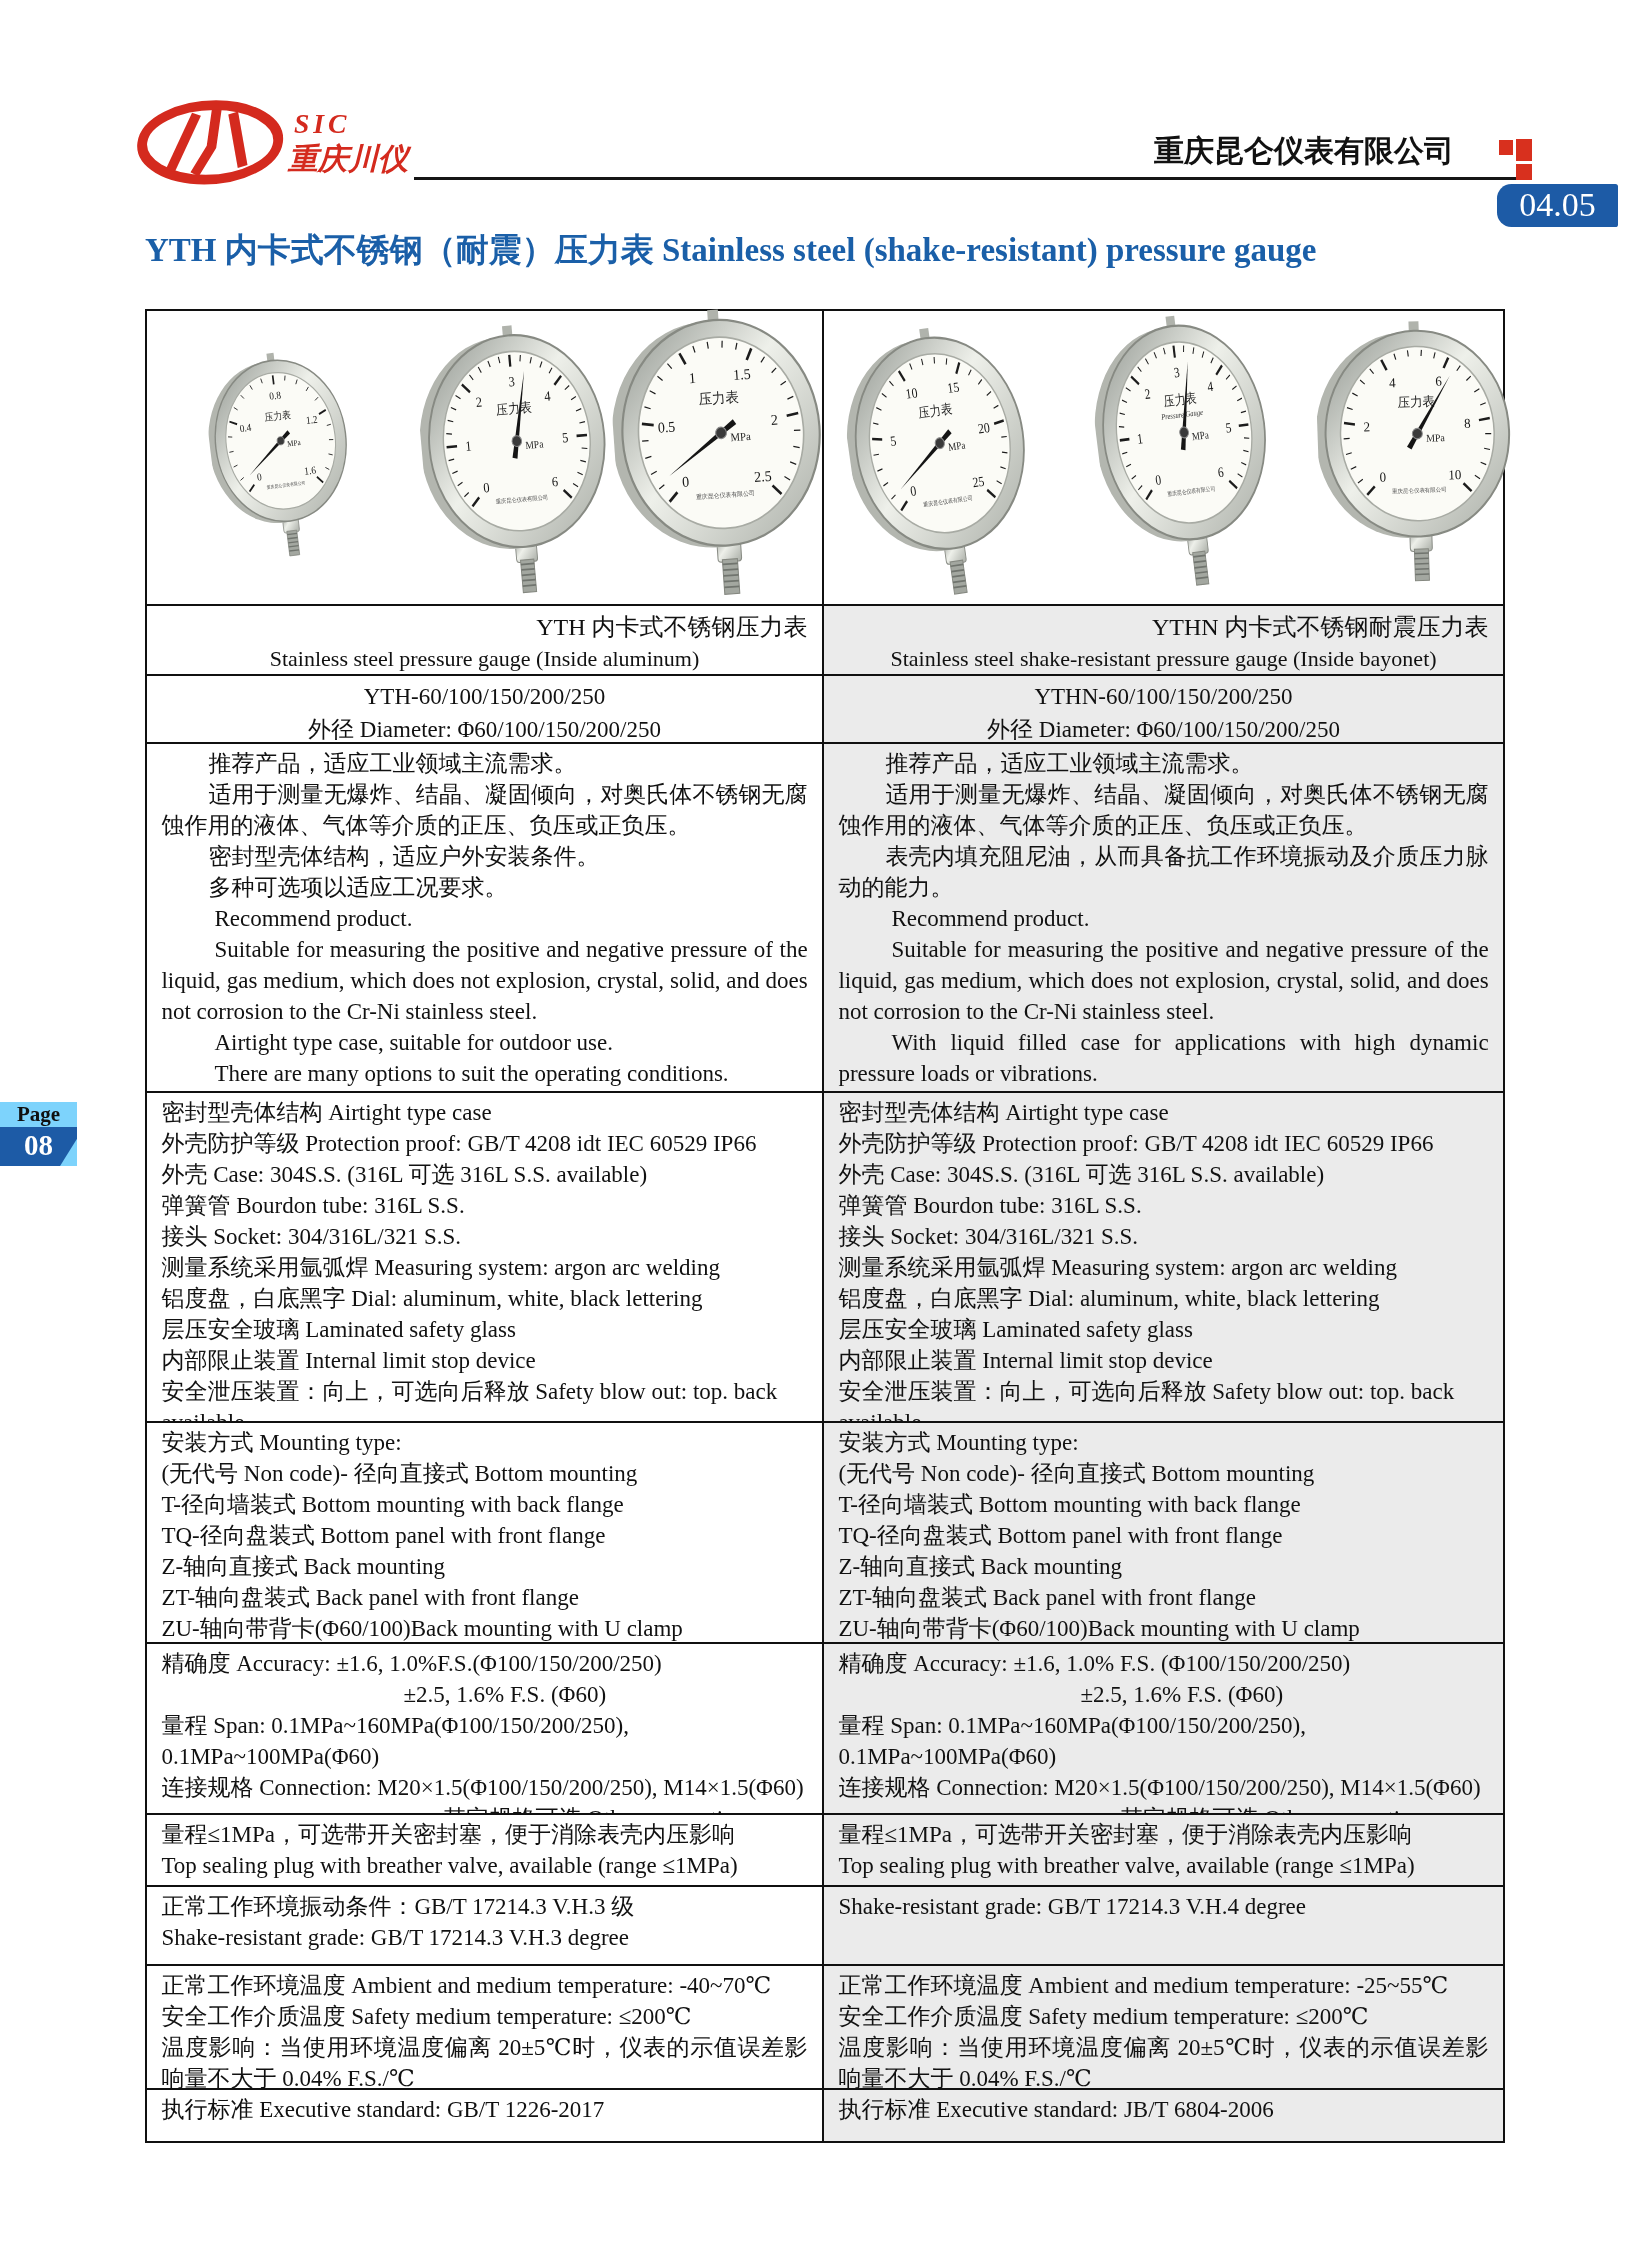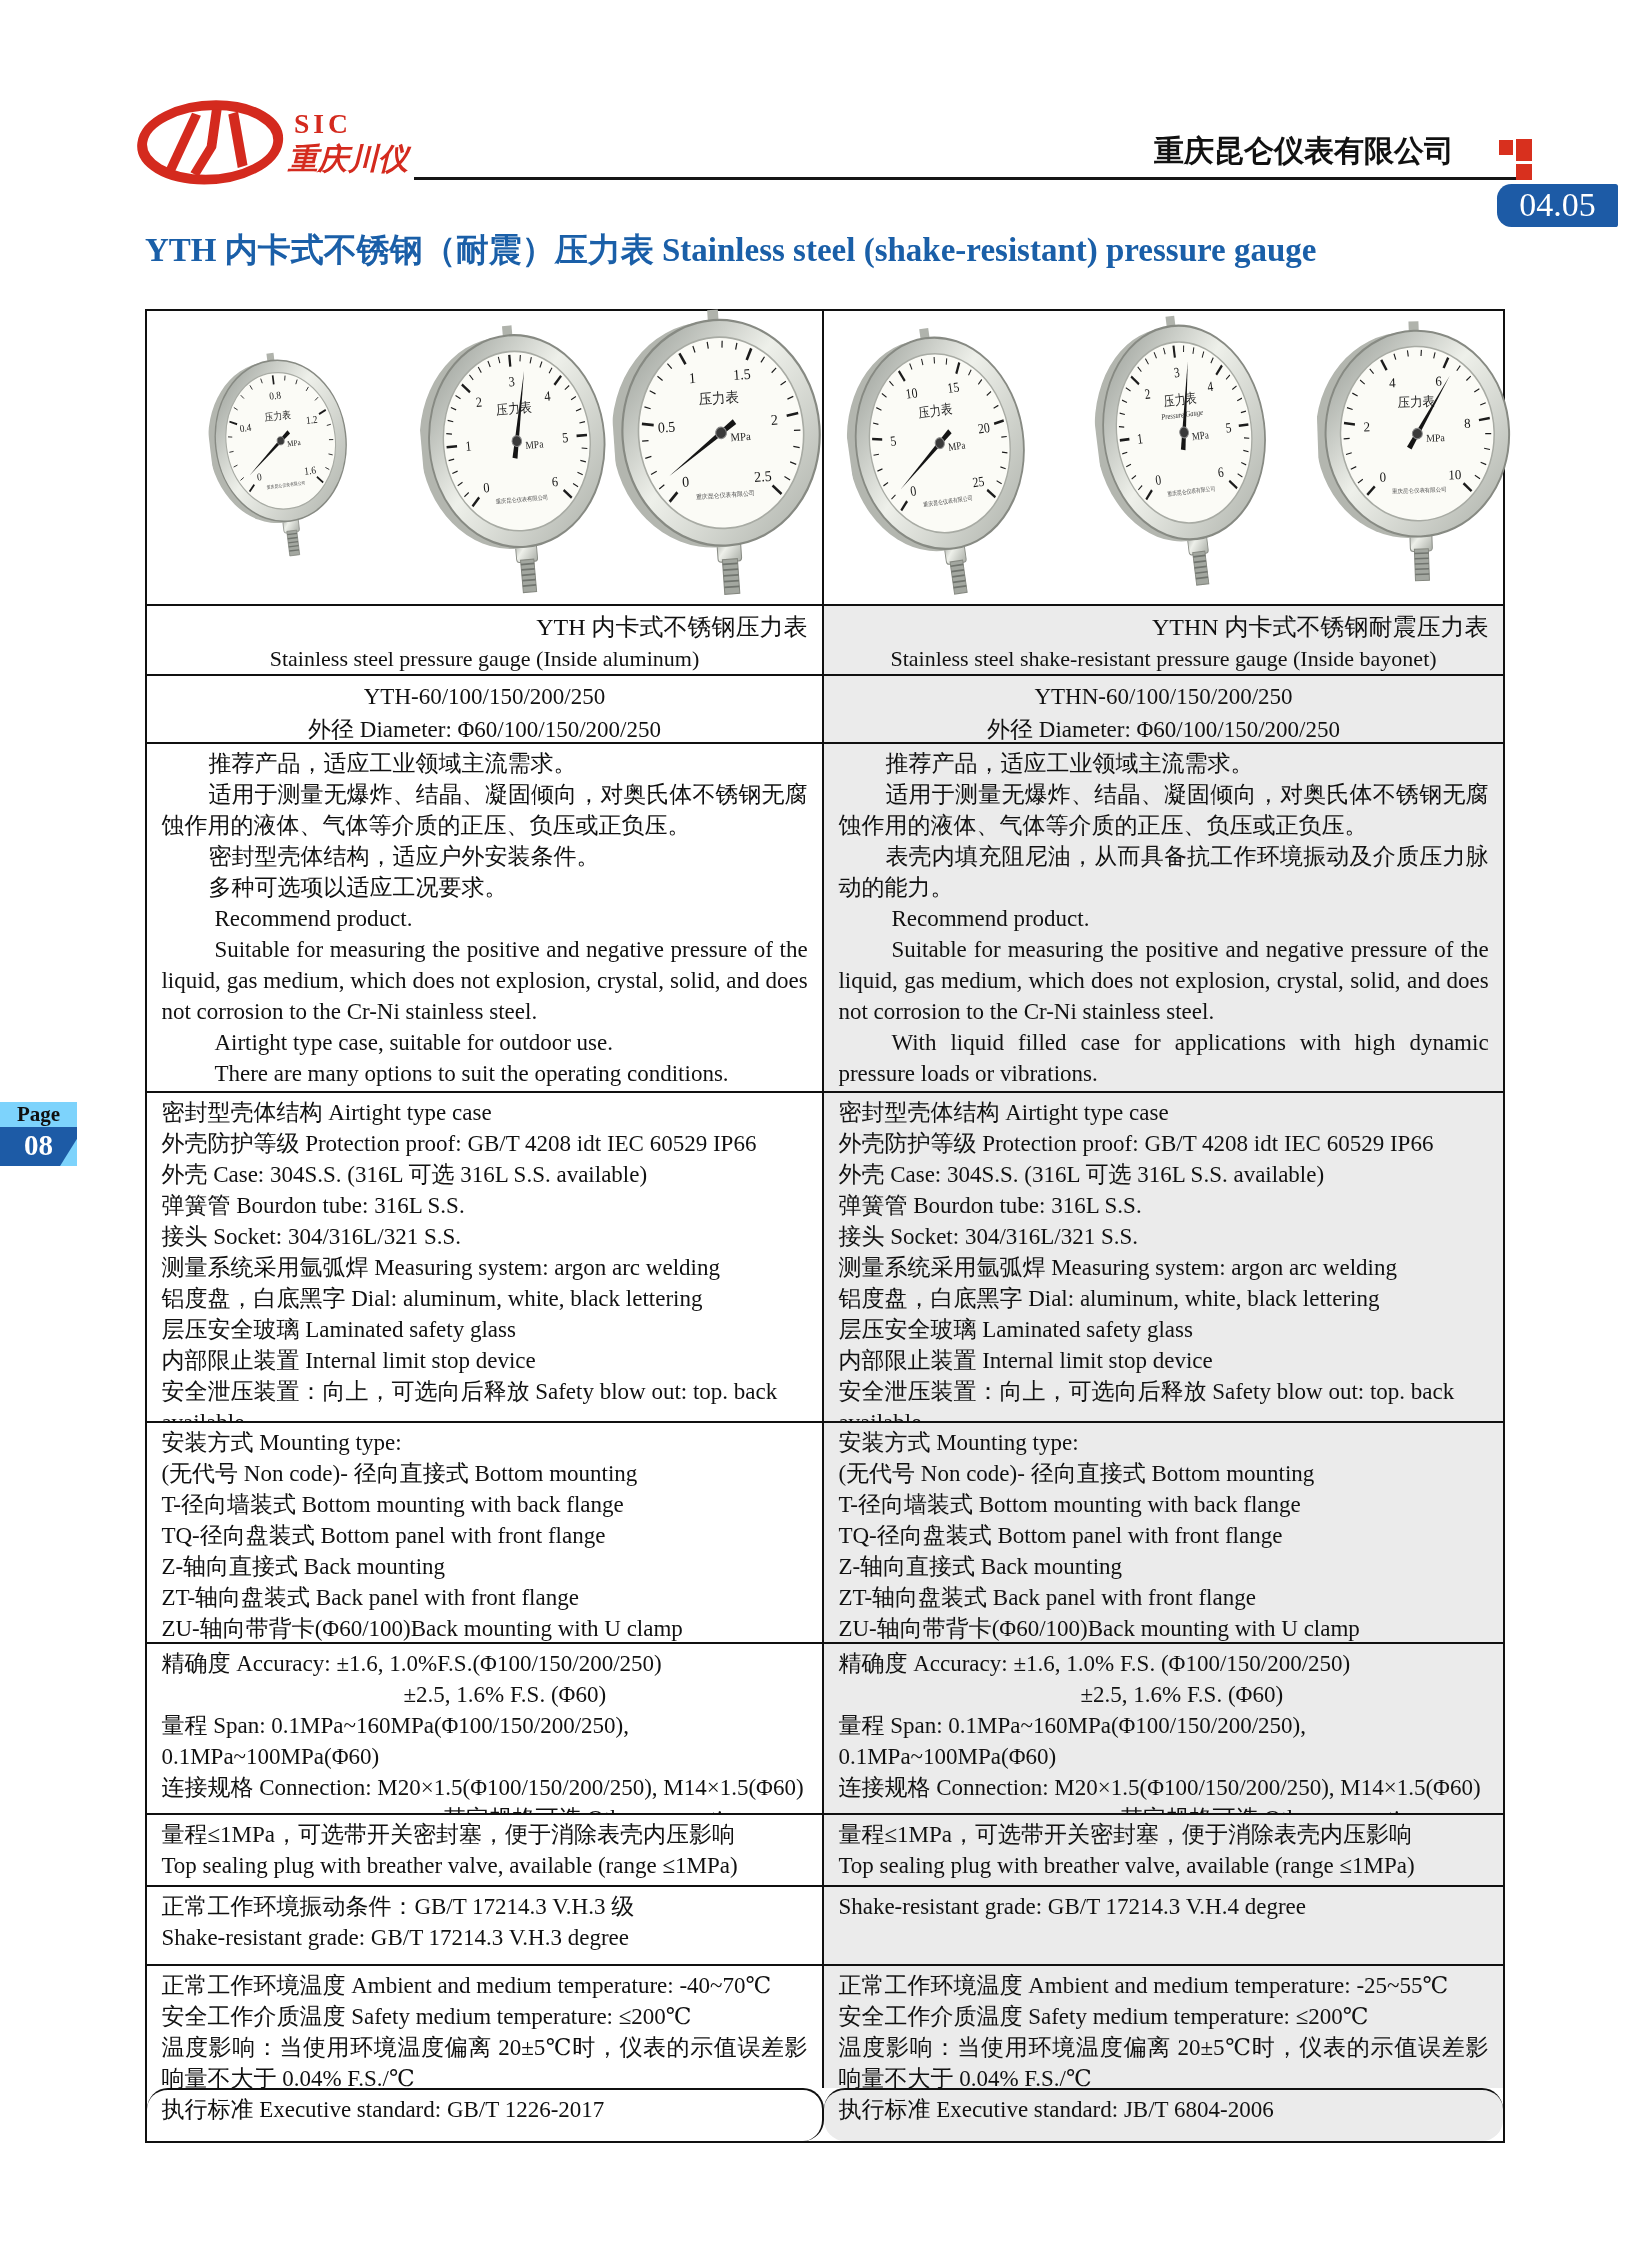--- a/index.html
+++ b/index.html
@@ -2,21 +2,21 @@
 <html style="font-size:10.5px"><head>
 <meta charset="utf-8">
 <style>
   html,body{margin:0;padding:0;}
   body{width:1650px;height:2250px;background:#ffffff;position:relative;
        font-family:"Liberation Serif","DejaVu Serif",serif;color:#111;}
   .abs{position:absolute;}
 
   
   .logo{left:135px;top:100px;width:150px;height:87px;transform:skewX(-8deg);}
-  .logo-sic{left:294px;top:108px;font-size:27.6px;font-weight:bold;color:#d42a1e;letter-spacing:3.9px;}
+  .logo-sic{left:294px;top:108px;font-size:27.6px;font-weight:bold;font-style:italic;color:#d42a1e;letter-spacing:3.9px;}
   .logo-cn{left:288px;top:139px;font-size:30px;font-weight:bold;font-style:italic;color:#d42a1e;}
   .company{left:834px;top:131px;width:620px;text-align:right;font-size:30px;font-weight:bold;
            font-family:"Liberation Sans","DejaVu Sans",sans-serif;}
   .hline{left:414px;top:177px;width:1116px;height:3.3px;background:#151515;}
   .redsq{left:1499px;top:139px;width:34px;height:43px;}
   .redsq div{position:absolute;background:#d8301e;}
   .rs1{left:0;top:1.3px;width:14.4px;height:14.4px;}
   .rs2{left:17px;top:0;width:15.8px;height:22px;}
   .rs3{left:17px;top:25px;width:15.8px;height:15.8px;}
   .badge{left:1497px;top:184px;width:121px;height:43px;background:#1d5ba6;color:#fff;
@@ -47,21 +47,21 @@
   .en{text-indent:53px;text-align:justify;}
   .ind-a{padding-left:242px;}
   .ind-b{padding-left:282px;}
 
   .name{ text-align:center;padding-top:6.6px;}
   .pn-cn{font-size:24px;line-height:35px;text-align:right;}
   .pn-en{font-size:22px;line-height:27.6px;}
   .model{text-align:center;padding-top:1.3px;}
   .pm{font-size:23px;line-height:33px;}
   .recommend{padding-top:6.6px;}
-  .standard{padding-top:9.2px;border-radius:21px;}
+  .standard{padding-top:9.2px;}
 
   
   .gauge{position:absolute;}
   .gauge svg{width:100%;height:100%;}
   .g-l1{left:53px;top:39px;width:165px;height:211px;transform:rotate(-7deg) scaleX(.86);}
   .g-l2{left:263px;top:10.5px;width:217px;height:277px;transform:rotate(-5deg) scaleX(.88);}
   .g-l3{left:460px;top:-5.3px;width:231px;height:295px;transform:rotate(-4deg) scaleX(.93);}
   .g-r1{left:9.8px;top:13px;width:217px;height:277px;transform:rotate(-8deg) scaleX(.84);}
   .g-r2{left:253px;top:1.3px;width:219px;height:280px;transform:rotate(-7deg) scaleX(.80);}
   .g-r3{left:489px;top:6.6px;width:210px;height:269px;transform:rotate(-2deg) scaleX(.95);}

